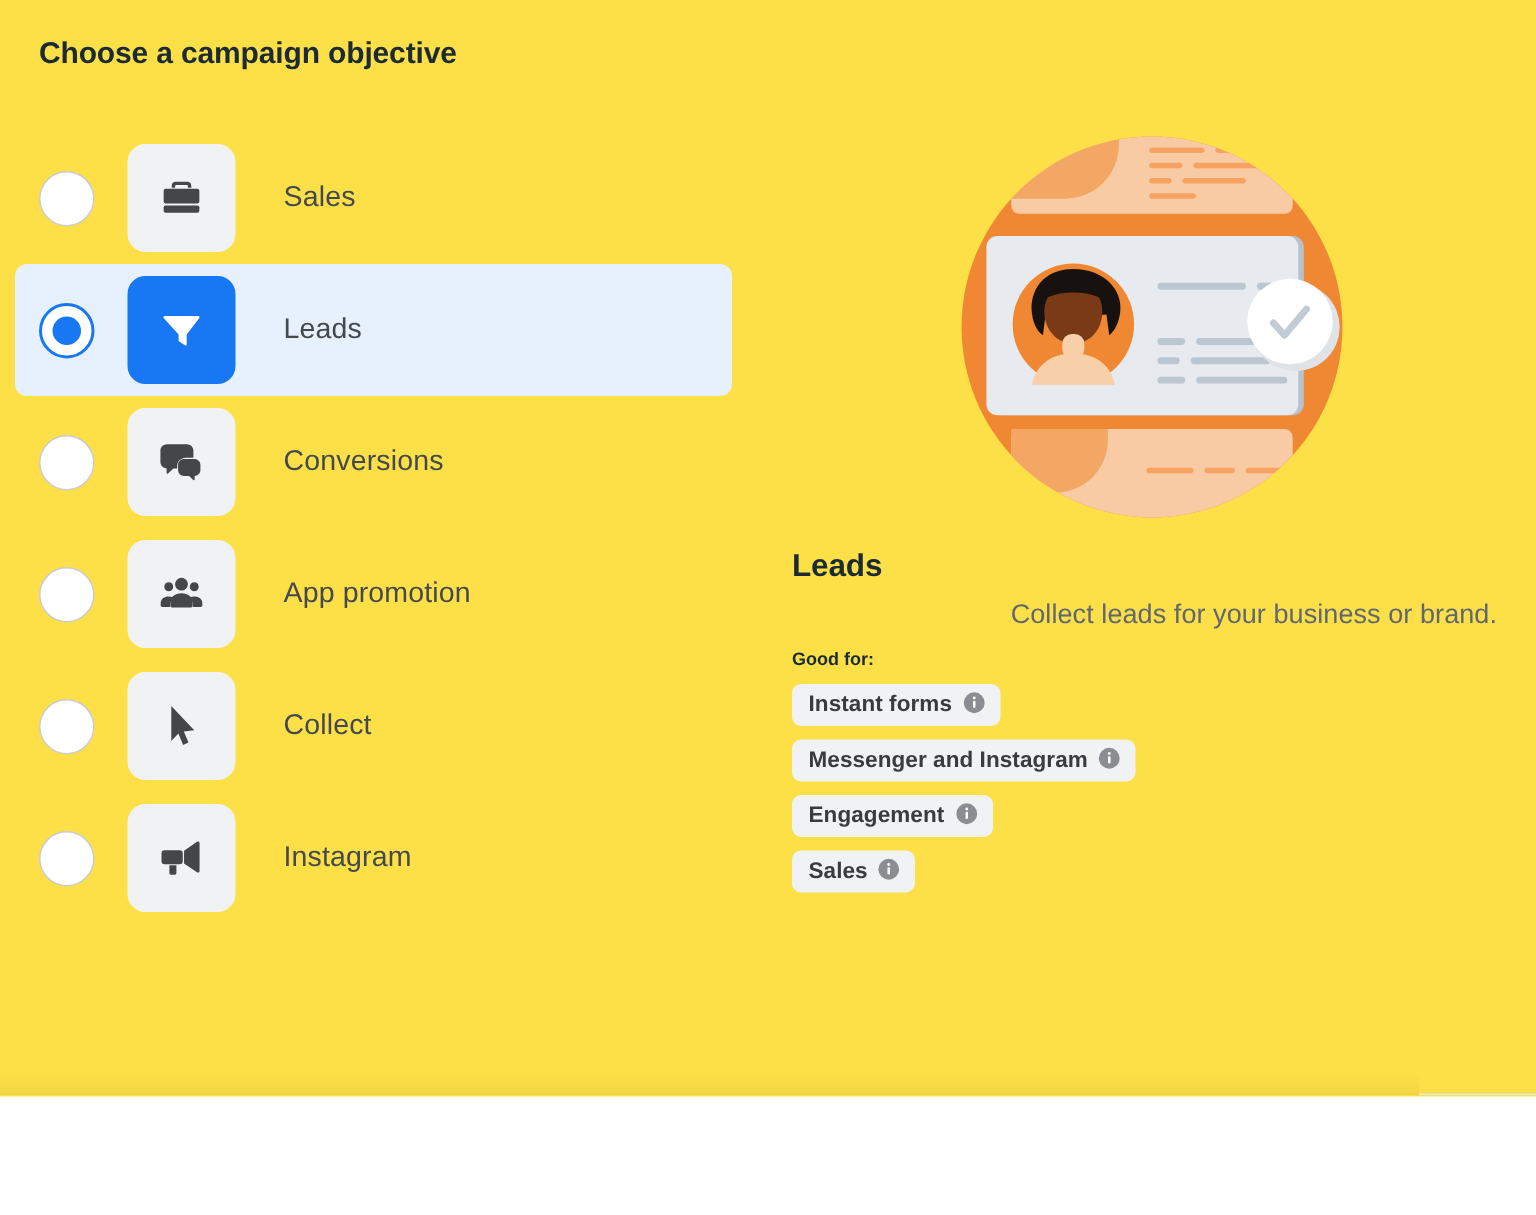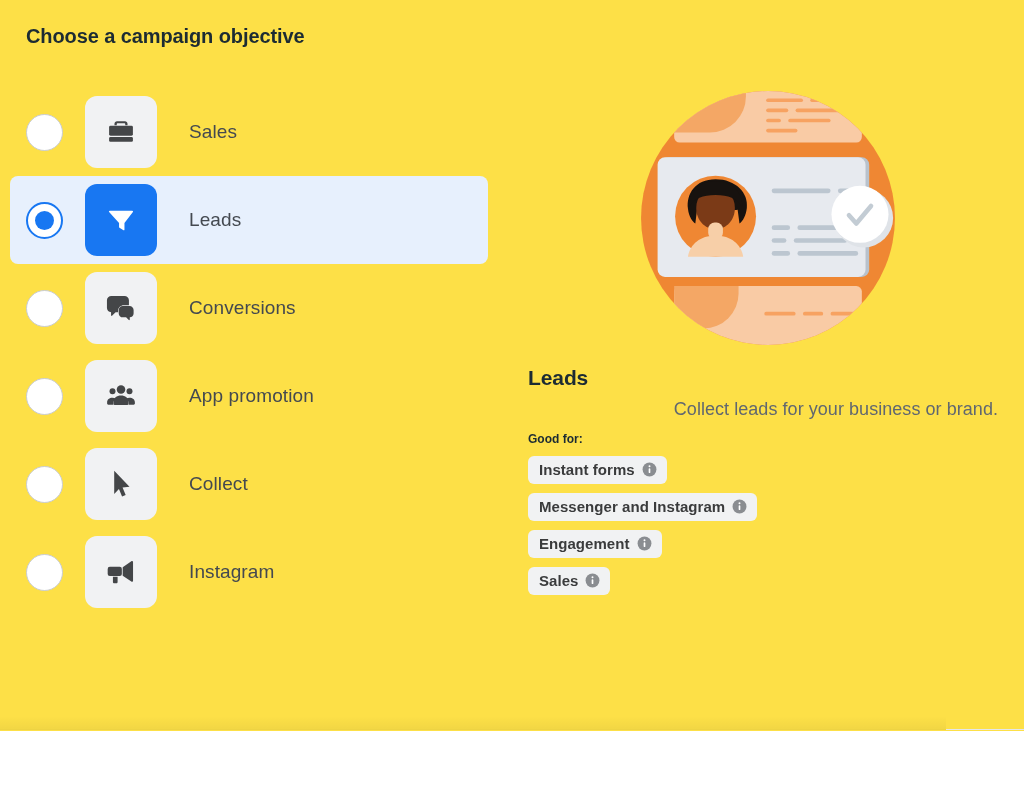--- a/index.html
+++ b/index.html
@@ -129,21 +129,21 @@
   }
   .goodfor-title {
     margin-top: 12px;
     font-size: 12px;
     font-weight: bold;
     color: #1c2b33;
   }
   .chips { margin-top: 10px; }
   .chip {
     display: inline-flex;
-    align-items: center;
+    align-items: flex-start;
     background: #f1f2f3;
     border-radius: 6px;
     padding: 5px 10px 6px 11px;
     margin-bottom: 9px;
     font-size: 15px;
     font-weight: bold;
     color: #3a3b3c;
     letter-spacing: 0.05px;
     cursor: default;
   }

